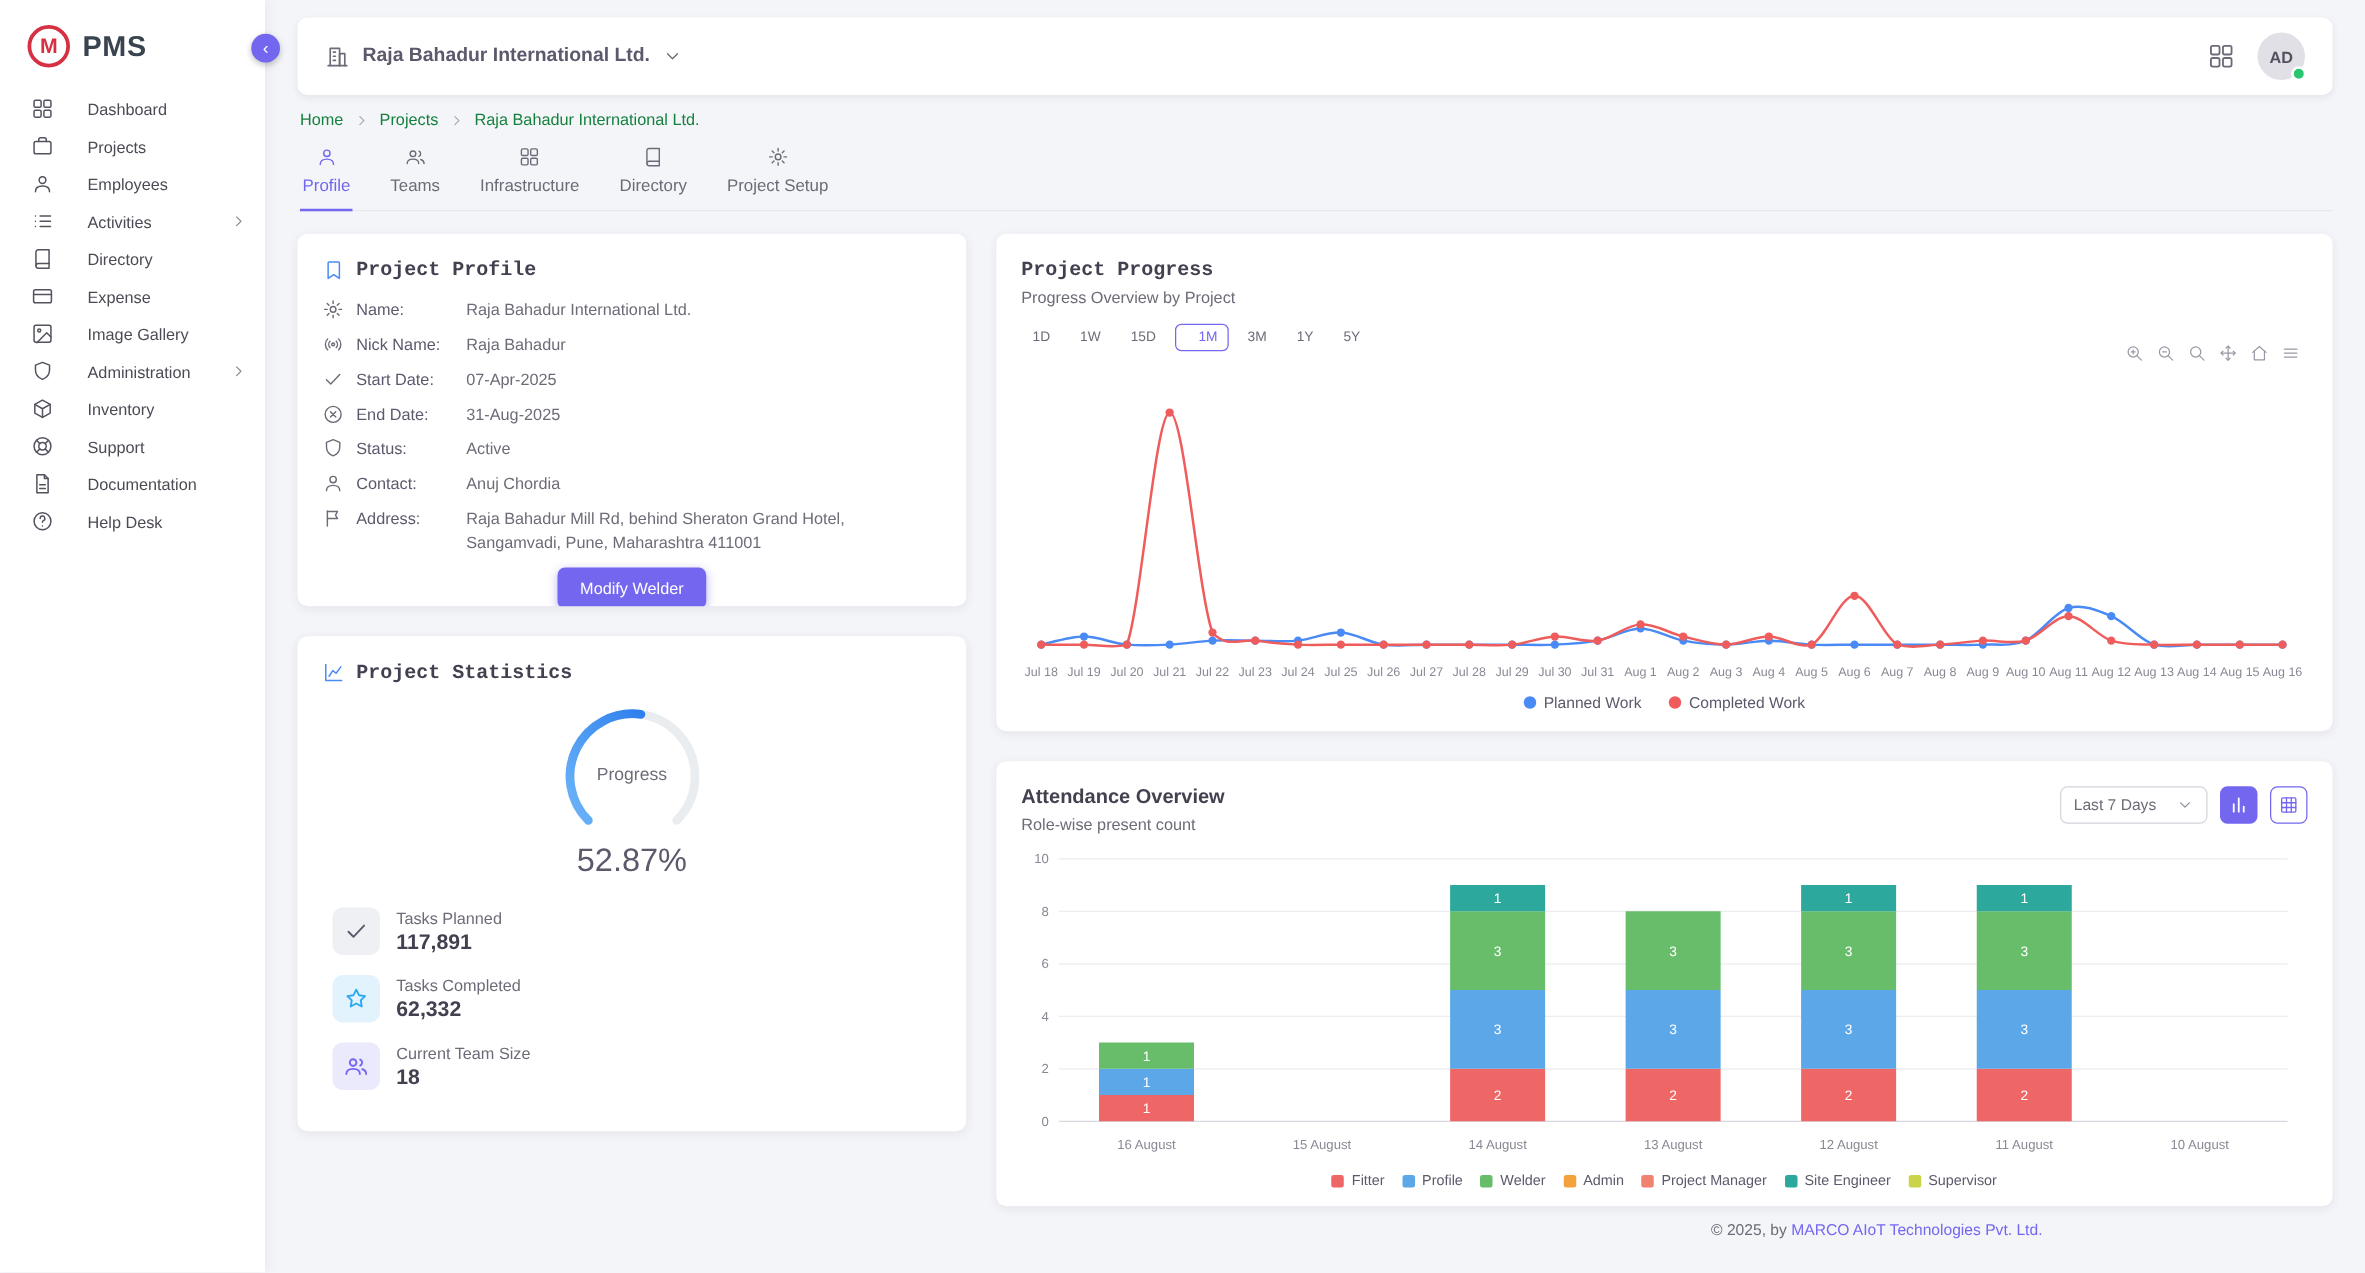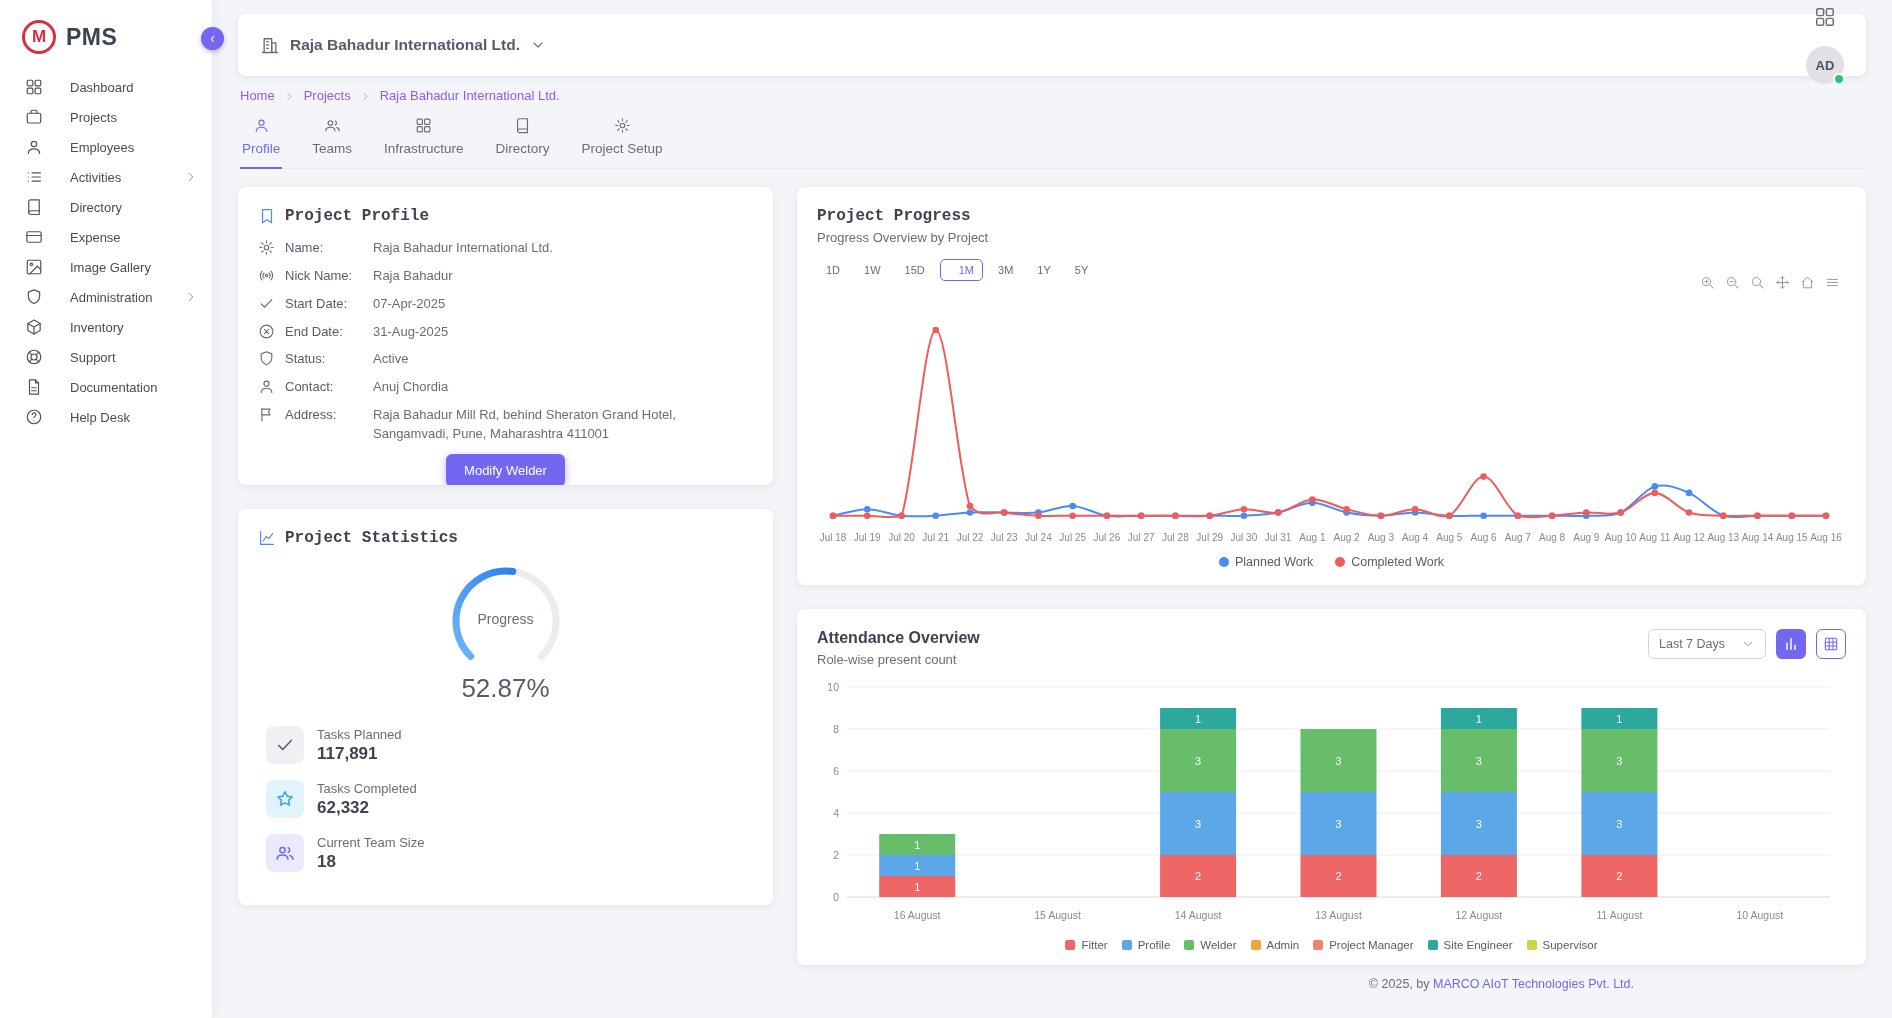--- a/index.html
+++ b/index.html
@@ -32,28 +32,28 @@
 
   
   .main { position:absolute; left:212px; top:0; right:0; bottom:0; padding:14px 26px 0; }
 
   .topbar { background:#fff; border-radius:8px; box-shadow:0 2px 6px rgba(47,43,61,.08); height:62px;
             display:flex; align-items:center; justify-content:space-between; padding:0 22px; }
   .company { display:flex; align-items:center; gap:10px; cursor:pointer; }
   .b-icon { display:flex; color:#6d6b77; }
   .company-name { font-size:15.5px; font-weight:600; color:#5d596c; }
   .chev-down { display:flex; color:#6d6b77; }
-  .topbar-right { display:flex; align-items:center; gap:18px;flex-direction:column; }
+  .topbar-right { display:flex; align-items:center; gap:18px; }
   .shortcut { display:flex; color:#6d6b77; cursor:pointer; }
   .avatar { width:38px; height:38px; border-radius:50%; background:#e1e0e6; color:#54505e; font-size:13px;
             font-weight:600; display:flex; align-items:center; justify-content:center; position:relative; cursor:pointer; }
   .avatar .dot { position:absolute; right:-1px; bottom:-1px; width:12px; height:12px; border-radius:50%;
                  background:#28c76f; border:2px solid #fff; }
 
-  .breadcrumb { display:flex; align-items:flex-end; gap:8px; margin:12px 2px 0; font-size:13px; color:#8b5cf6; }
+  .breadcrumb { display:flex; align-items:flex-end; gap:8px; margin:12px 2px 0; font-size:13px; color:#15803d; }
   .bc-item { cursor:pointer; }
   .bc-item.current { cursor:default; }
   .bc-sep { display:flex; color:#a5a3ae; }
 
   .tabs { display:flex; gap:28px; margin-top:4px; border-bottom:1px solid #e9e8ec; padding:0 2px; }
   .tab { display:flex; align-items:center; gap:7px; padding:10px 2px 11px; font-size:13.5px; font-weight:500;
          color:#6d6b77; cursor:pointer; border-bottom:2px solid transparent; margin-bottom:-1px;flex-direction:column; }
   .tab .t-icon { display:flex; }
   .tab.active { color:#7367f0; border-bottom-color:#7367f0; }
 

